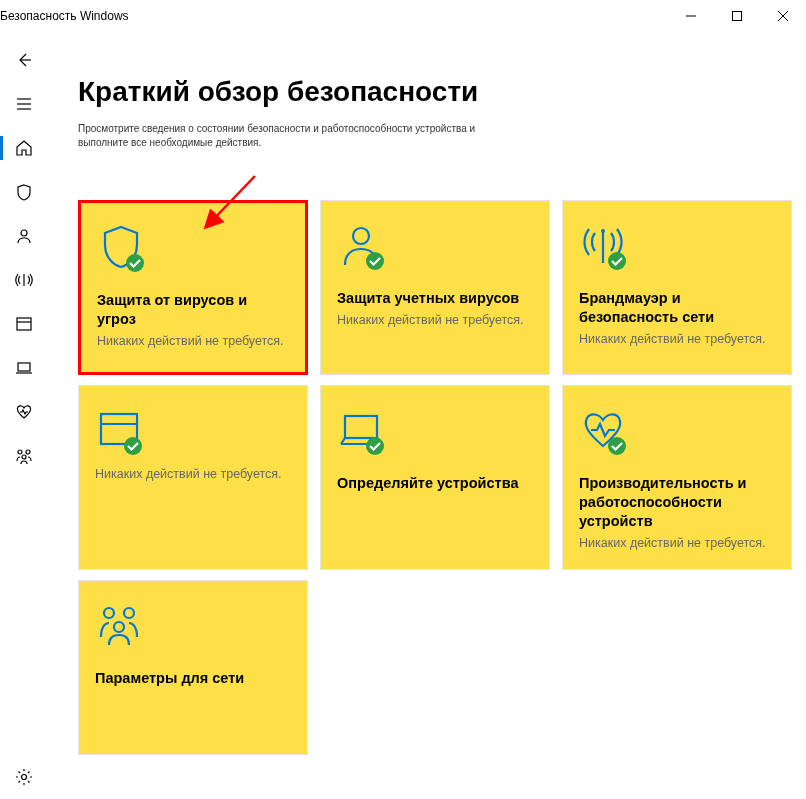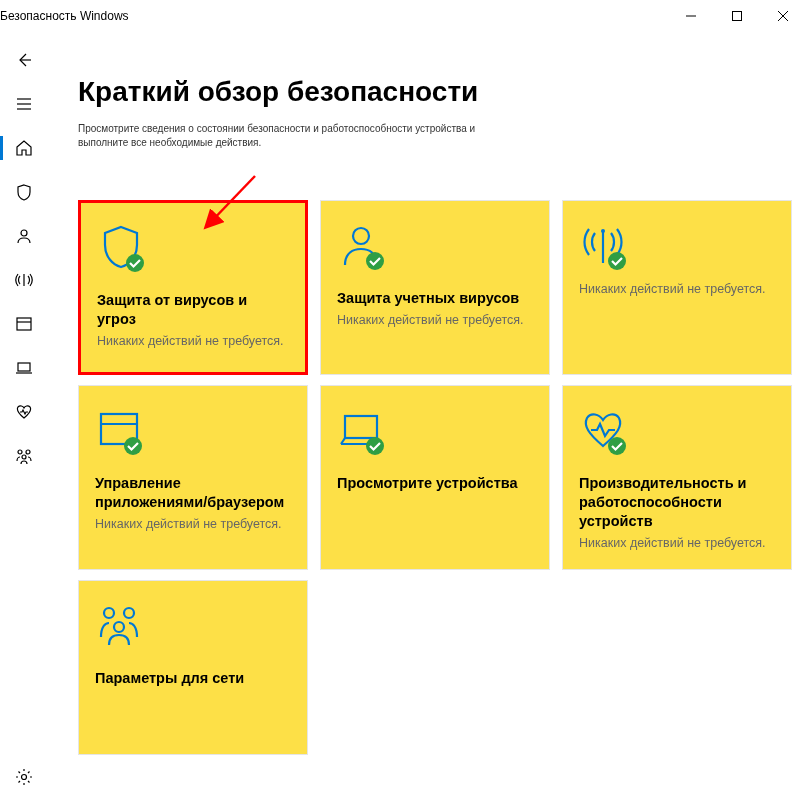--- a/index.html
+++ b/index.html
@@ -265,51 +265,51 @@
               <path d="M16 12 C12 17 12 25 16 30"></path>
               <path d="M32 12 C36 17 36 25 32 30"></path>
               <path d="M10 8 C4 16 4 26 10 34"></path>
               <path d="M38 8 C44 16 44 26 38 34"></path>
             </svg>
           <svg class="checkbadge" width="20" height="20" viewBox="0 0 20 20">
               <circle cx="10" cy="10" r="9" fill="#2f9e44"></circle>
               <path d="M5 10 L8.5 13.5 L15 7" stroke="#fff" stroke-width="2.2" fill="none"></path>
             </svg>
         </div>
+        <h3>Брандмауэр и безопасность сети</h3>
         <p>Никаких действий не требуется.</p>
       </div>
 
       <div class="tile">
         <div class="iconwrap">
           <svg width="48" height="48" viewBox="0 0 48 48" stroke="#0078d4" stroke-width="2.2" fill="none">
               <rect x="6" y="8" width="36" height="30"></rect>
               <line x1="6" y1="18" x2="42" y2="18"></line>
             </svg>
           <svg class="checkbadge" width="20" height="20" viewBox="0 0 20 20">
               <circle cx="10" cy="10" r="9" fill="#2f9e44"></circle>
               <path d="M5 10 L8.5 13.5 L15 7" stroke="#fff" stroke-width="2.2" fill="none"></path>
             </svg>
         </div>
-        <h3>Управление приложениями/браузером</h3>
         <p>Никаких действий не требуется.</p>
       </div>
 
       <div class="tile">
         <div class="iconwrap">
           <svg width="48" height="48" viewBox="0 0 48 48" stroke="#0078d4" stroke-width="2.2" fill="none">
               <rect x="8" y="10" width="32" height="22"></rect>
               <path d="M4 38 L44 38"></path>
               <path d="M8 32 L4 38 M40 32 L44 38"></path>
             </svg>
           <svg class="checkbadge" width="20" height="20" viewBox="0 0 20 20">
               <circle cx="10" cy="10" r="9" fill="#2f9e44"></circle>
               <path d="M5 10 L8.5 13.5 L15 7" stroke="#fff" stroke-width="2.2" fill="none"></path>
             </svg>
         </div>
-        <h3>Просмотрите устройства</h3>
+        <h3>Определяйте устройства</h3>
       </div>
 
       <div class="tile">
         <div class="iconwrap">
           <svg width="48" height="48" viewBox="0 0 48 48" stroke="#0078d4" stroke-width="2.2" fill="none">
               <path d="M24 40 C10 28 4 20 8 12 C12 6 20 8 24 14 C28 8 36 6 40 12 C44 20 38 28 24 40 Z"></path>
               <path d="M12 24 L18 24 L21 18 L26 30 L30 24 L36 24"></path>
             </svg>
           <svg class="checkbadge" width="20" height="20" viewBox="0 0 20 20">
               <circle cx="10" cy="10" r="9" fill="#2f9e44"></circle>

